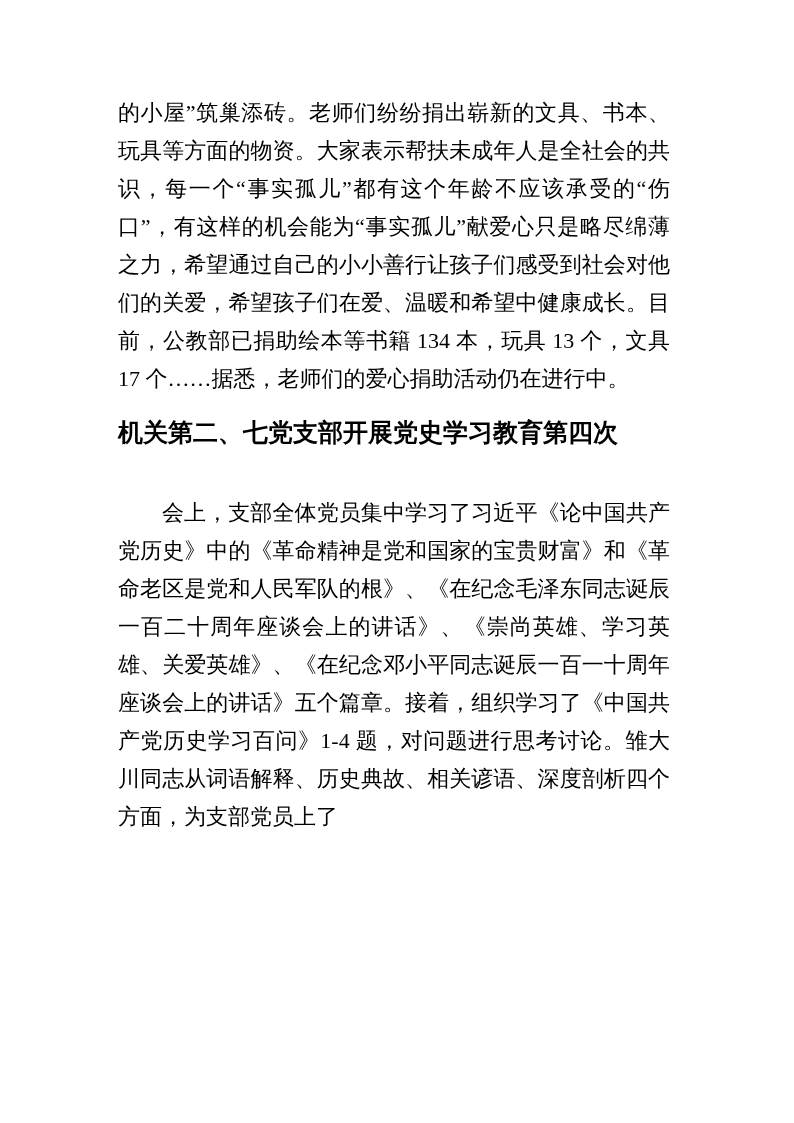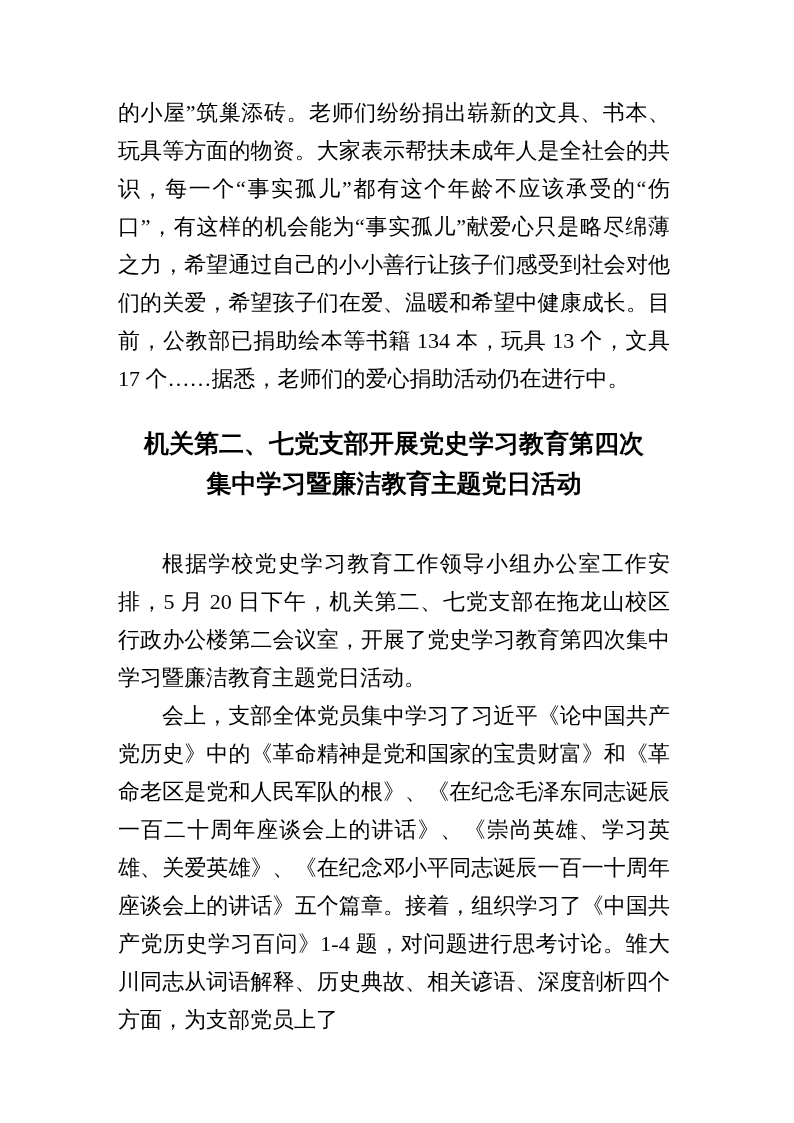--- a/index.html
+++ b/index.html
@@ -27,41 +27,39 @@
     line-height: 38px;
     text-align: justify;
     text-justify: inter-ideograph;
     word-break: break-all;
     color: #000000;
   }
   .indent-2em {
     text-indent: 2em;
   }
   .doc-heading {
-    margin: 25px 0 42px 0;
+    margin: 14px 0 42px 0;
     font-family: "Liberation Sans", "DejaVu Sans", sans-serif;
     font-weight: 700;
     font-size: 25px;
     line-height: 40px;
-    text-align: center;
+    text-align: left;
     color: #000000;
   }
   .doc-heading .heading-line {
     display: block;
   }
 </style>
 </head>
 <body>
 
 <div class="page">
 
   <p class="body-paragraph">的小屋”筑巢添砖。老师们纷纷捐出崭新的文具、书本、玩具等方面的物资。大家表示帮扶未成年人是全社会的共识，每一个“事实孤儿”都有这个年龄不应该承受的“伤口”，有这样的机会能为“事实孤儿”献爱心只是略尽绵薄之力，希望通过自己的小小善行让孩子们感受到社会对他们的关爱，希望孩子们在爱、温暖和希望中健康成长。目前，公教部已捐助绘本等书籍 134 本，玩具 13 个，文具 17 个……据悉，老师们的爱心捐助活动仍在进行中。</p>
 
   <h1 class="doc-heading">
     <span class="heading-line">机关第二、七党支部开展党史学习教育第四次</span>
-    <span class="heading-line">集中学习暨廉洁教育主题党日活动</span>
   </h1>
 
-  <p class="body-paragraph indent-2em">根据学校党史学习教育工作领导小组办公室工作安排，5 月 20 日下午，机关第二、七党支部在拖龙山校区行政办公楼第二会议室，开展了党史学习教育第四次集中学习暨廉洁教育主题党日活动。</p>
 
   <p class="body-paragraph indent-2em">会上，支部全体党员集中学习了习近平《论中国共产党历史》中的《革命精神是党和国家的宝贵财富》和《革命老区是党和人民军队的根》、《在纪念毛泽东同志诞辰一百二十周年座谈会上的讲话》、《崇尚英雄、学习英雄、关爱英雄》、《在纪念邓小平同志诞辰一百一十周年座谈会上的讲话》五个篇章。接着，组织学习了《中国共产党历史学习百问》1-4 题，对问题进行思考讨论。雏大川同志从词语解释、历史典故、相关谚语、深度剖析四个方面，为支部党员上了</p>
 
 </div>
 
 </body></html>

